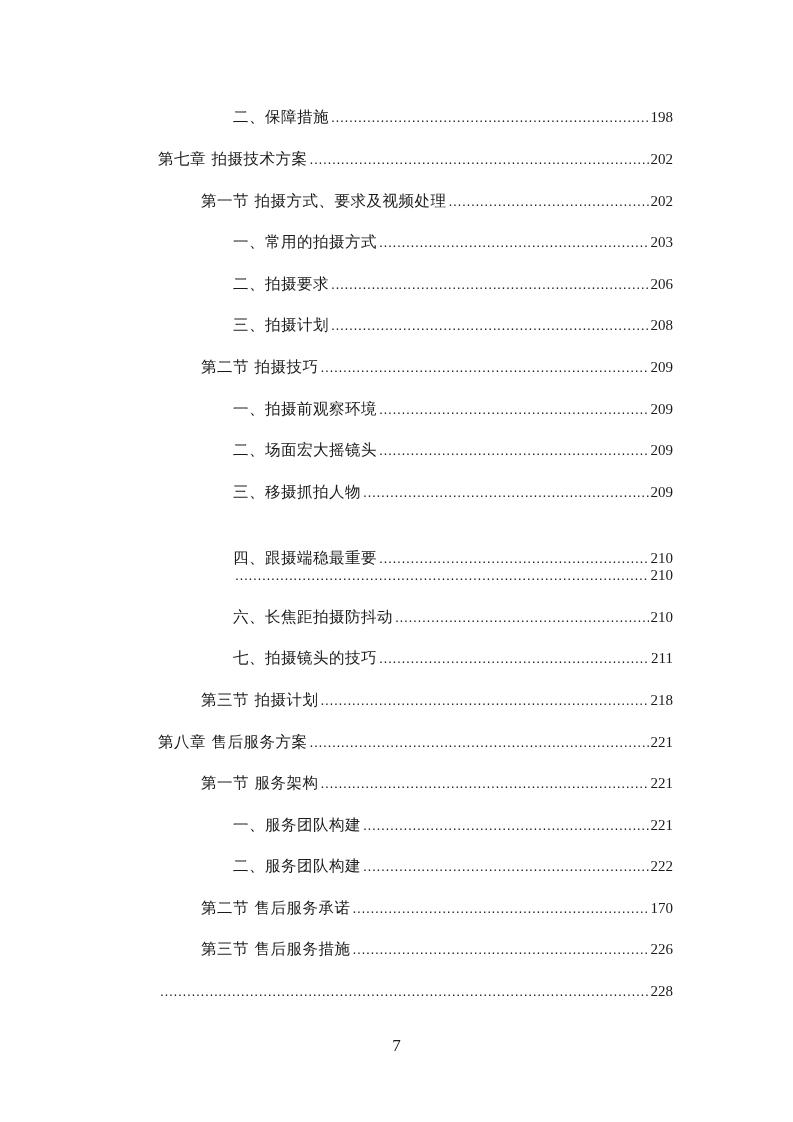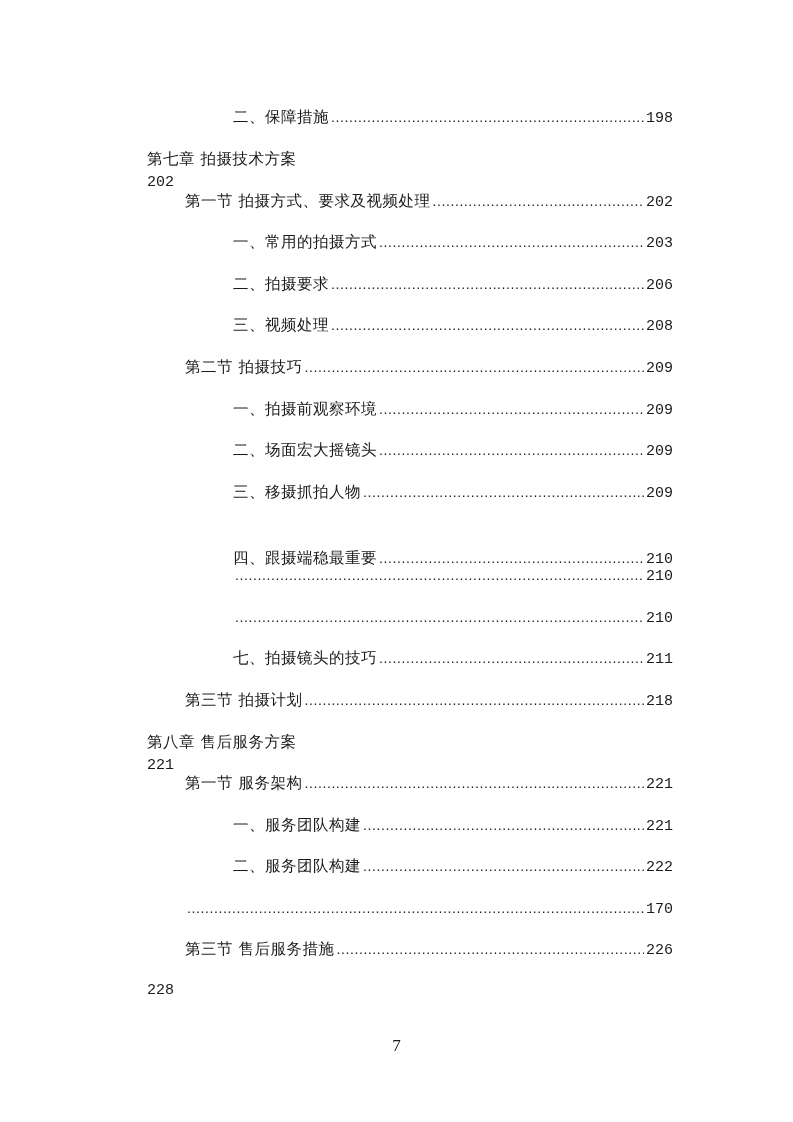--- a/index.html
+++ b/index.html
@@ -1,28 +1,28 @@
 <!DOCTYPE html>
 <html><head>
   <meta charset="utf-8">
   <style>
     html, body { margin: 0; padding: 0; background: #ffffff; }
     body { width: 793px; height: 1122px; position: relative; overflow: hidden;
            font-family: "DejaVu Serif", "Liberation Serif", serif; color: #1a1a1a; }
     .toc { position: absolute; left: 0; top: 0; width: 793px; }
     .row { position: absolute; right: 120px; height: 24px; display: flex; align-items: baseline;
            font-size: 15.5px; line-height: 24px; white-space: nowrap; }
-    .row.l1 { left: 145px; flex-direction: column; }
-    .row.l2 { left: 185px; justify-content: center; }
+    .row.l1 { left: 158px; }
+    .row.l2 { left: 201px; justify-content: center; }
     .row.l3 { left: 233px; text-align: right; }
     .title { flex: 0 0 auto; letter-spacing: 0.5px; }
     .leader { flex: 1 1 auto; overflow: hidden; margin: 0 2px; color: #222;
               font-family: "Liberation Sans", sans-serif; font-size: 14px; letter-spacing: 0.6px; }
     .leader::before { content: "..................................................................................................................................................................................................................................."; }
-    .page { flex: 0 0 auto; font-family: Liberation Mono, monospace; font-size: 15px; }
+    .page { flex: 0 0 auto; font-family: Liberation Serif, serif; font-size: 15px; }
     .page-number { position: absolute; top: 1036px; left: 0; width: 793px; text-align: center;
                    font-family: "Liberation Serif", serif; font-size: 17px; }
   </style>
 </head>
 <body>
 
 <div class="toc">
   <div class="row l3" style="top:105px">
       <span class="title">二、保障措施</span>
       <span class="leader"></span>
@@ -42,21 +42,21 @@
       <span class="title">一、常用的拍摄方式</span>
       <span class="leader"></span>
       <span class="page">203</span>
     </div>
   <div class="row l3" style="top:272px">
       <span class="title">二、拍摄要求</span>
       <span class="leader"></span>
       <span class="page">206</span>
     </div>
   <div class="row l3" style="top:313px">
-      <span class="title">三、视频处理</span>
+      <span class="title">三、拍摄计划</span>
       <span class="leader"></span>
       <span class="page">208</span>
     </div>
   <div class="row l2" style="top:355px">
       <span class="title">第二节  拍摄技巧</span>
       <span class="leader"></span>
       <span class="page">209</span>
     </div>
   <div class="row l3" style="top:397px">
       <span class="title">一、拍摄前观察环境</span>
@@ -76,20 +76,21 @@
   <div class="row l3" style="top:546px">
       <span class="title">四、跟摄端稳最重要</span>
       <span class="leader"></span>
       <span class="page">210</span>
     </div>
   <div class="row l3" style="top:563px">
       <span class="leader"></span>
       <span class="page">210</span>
     </div>
   <div class="row l3" style="top:605px">
+      <span class="title">六、长焦距拍摄防抖动</span>
       <span class="leader"></span>
       <span class="page">210</span>
     </div>
   <div class="row l3" style="top:646px">
       <span class="title">七、拍摄镜头的技巧</span>
       <span class="leader"></span>
       <span class="page">211</span>
     </div>
   <div class="row l2" style="top:688px">
       <span class="title">第三节  拍摄计划</span>
@@ -110,20 +111,21 @@
       <span class="title">一、服务团队构建</span>
       <span class="leader"></span>
       <span class="page">221</span>
     </div>
   <div class="row l3" style="top:854px">
       <span class="title">二、服务团队构建</span>
       <span class="leader"></span>
       <span class="page">222</span>
     </div>
   <div class="row l2" style="top:896px">
+      <span class="title">第二节  售后服务承诺</span>
       <span class="leader"></span>
       <span class="page">170</span>
     </div>
   <div class="row l2" style="top:937px">
       <span class="title">第三节  售后服务措施</span>
       <span class="leader"></span>
       <span class="page">226</span>
     </div>
   <div class="row l1" style="top:979px">
       <span class="leader"></span>

